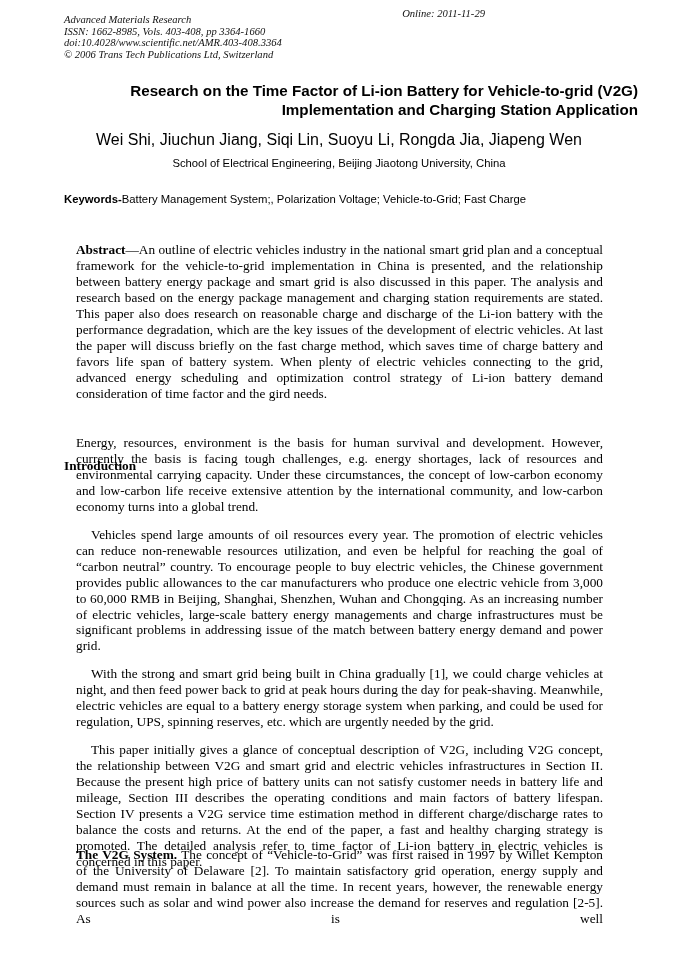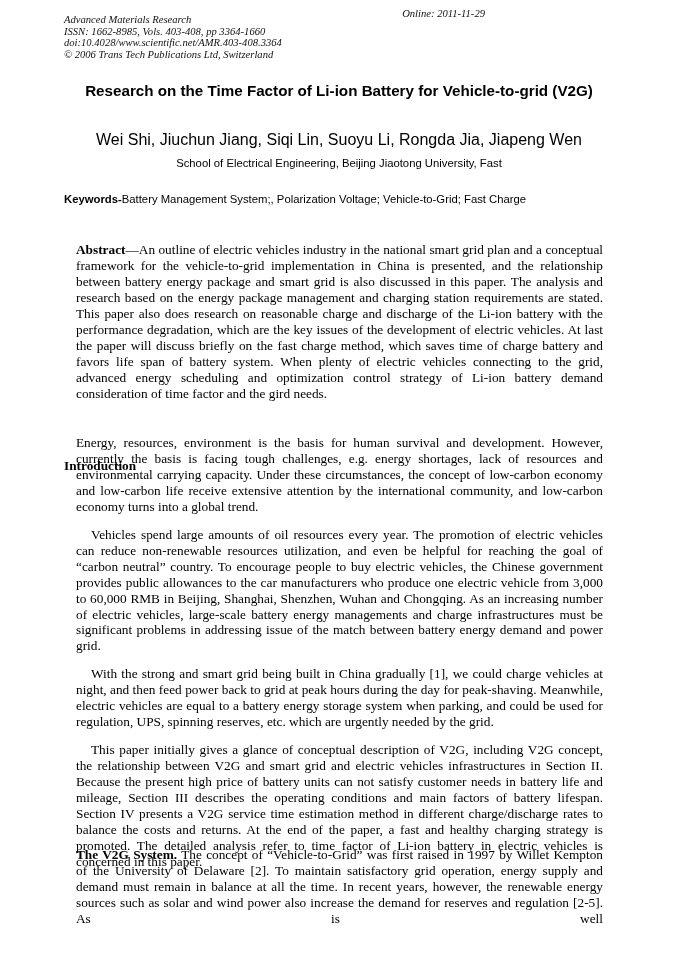--- a/index.html
+++ b/index.html
@@ -1,20 +1,20 @@
 <!DOCTYPE html>
 <html><head>
 <meta charset="utf-8">
 <style>
   html, body { margin:0; padding:0; background:#ffffff; }
   body { width:678px; height:959px; position:relative; overflow:hidden; color:#000; }
   .page { position:absolute; left:0; top:0; width:548px; height:959px; }
   .hdr { position:absolute; left:64px; top:14px; font-family:"Liberation Serif", serif; font-style:italic; font-size:10.6px; line-height:11.6px; color:#111; }
   .hdr-right { position:absolute; right:63px; top:8px; font-family:"Liberation Serif", serif; font-style:italic; font-size:10.6px; line-height:11.6px; color:#111; }
-  .title { position:absolute; left:40px; width:598px; top:81px; text-align:center; font-family:"Liberation Sans", sans-serif; font-weight:bold; font-size:15.2px; line-height:19px; }
+  .title { position:absolute; left:40px; width:598px; top:81px; text-align:right; font-family:"Liberation Sans", sans-serif; font-weight:bold; font-size:15.2px; line-height:19px; }
   .authors { position:absolute; left:20px; width:638px; top:130px; text-align:center; font-family:"Liberation Sans", sans-serif; font-size:16px; line-height:20px; }
   .affil { position:absolute; left:20px; width:638px; top:156px; text-align:center; font-family:"Liberation Sans", sans-serif; font-size:11.3px; line-height:14px; }
   .keywords { position:absolute; left:64px; top:192px; font-family:"Liberation Sans", sans-serif; font-size:11.3px; line-height:14px; }
   .keywords b { font-weight:bold; }
   .body-text { position:absolute; left:64px; width:551px; font-family:"Liberation Serif", serif; font-size:13.3px; line-height:15.95px; text-align:justify; }
   .body-text p { margin:12px;font-family:Liberation Serif, serif; }
   .indent { text-indent:15px; }
   .abstract { top:230px; }
   .h-intro { position:absolute; left:64px; top:410px; font-family:"Liberation Serif", serif; font-weight:bold; font-size:13.3px; line-height:16px;margin-top:48px; }
   .intro { top:423px; }
@@ -30,24 +30,25 @@
   <div class="hdr">
     <div>Advanced Materials Research</div>
     <div>ISSN: 1662-8985, Vols. 403-408, pp 3364-1660</div>
     <div>doi:10.4028/www.scientific.net/AMR.403-408.3364</div>
     <div>© 2006 Trans Tech Publications Ltd, Switzerland</div>
   </div>
   <div class="hdr-right">Online: 2011-11-29</div>
 
   <div class="title">
     <div>Research on the Time Factor of Li-ion Battery for Vehicle-to-grid (V2G)</div>
+    <div>Implementation and Charging Station Application</div>
   </div>
 
   <div class="authors">Wei Shi, Jiuchun Jiang, Siqi Lin, Suoyu Li, Rongda Jia, Jiapeng Wen</div>
-  <div class="affil">School of Electrical Engineering, Beijing Jiaotong University, Fast</div>
+  <div class="affil">School of Electrical Engineering, Beijing Jiaotong University, China</div>
 
   <div class="keywords">
     <b>Keywords-</b><span>Battery Management System;, Polarization Voltage; Vehicle-to-Grid; Fast Charge</span>
   </div>
 
   <div class="body-text abstract">
     <p><b>Abstract</b><span>—An outline of electric vehicles industry in the national smart grid plan and a conceptual framework for the vehicle-to-grid implementation in China is presented, and the relationship between battery energy package and smart grid is also discussed in this paper. The analysis and research based on the energy package management and charging station requirements are stated. This paper also does research on reasonable charge and discharge of the Li-ion battery with the performance degradation, which are the key issues of the development of electric vehicles. At last the paper will discuss briefly on the fast charge method, which saves time of charge battery and favors life span of battery system. When plenty of electric vehicles connecting to the grid, advanced energy scheduling and optimization control strategy of Li-ion battery demand consideration of time factor and the gird needs.</span></p>
   </div>
 
   <div class="h-intro">Introduction</div>

